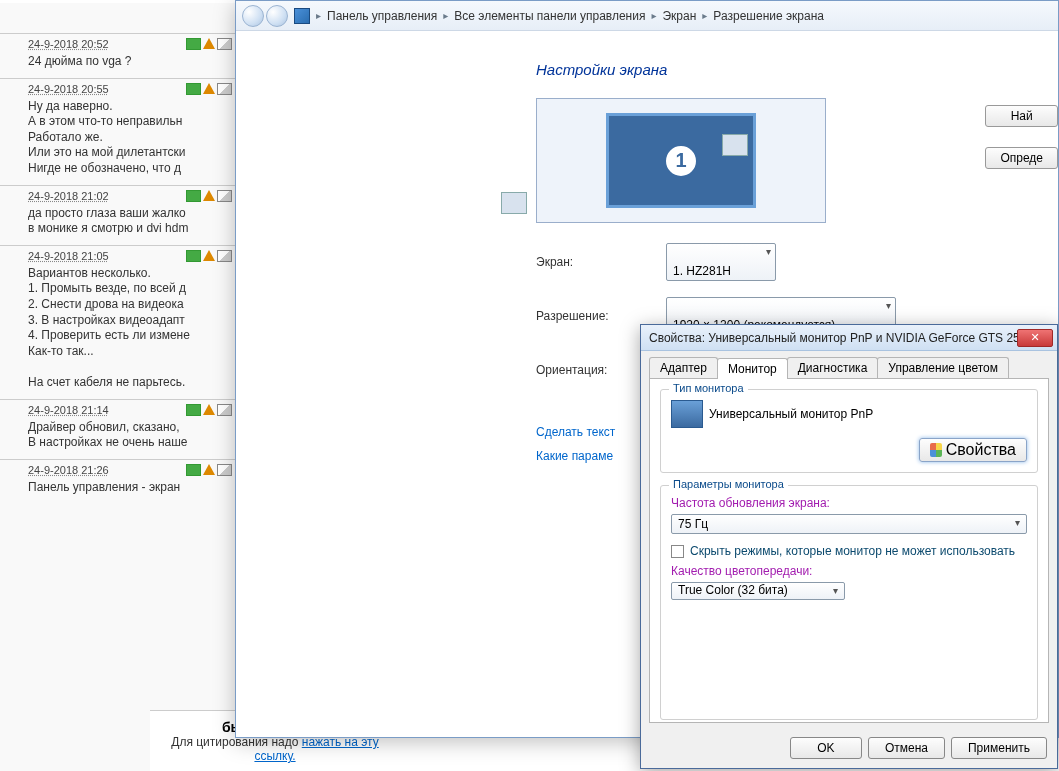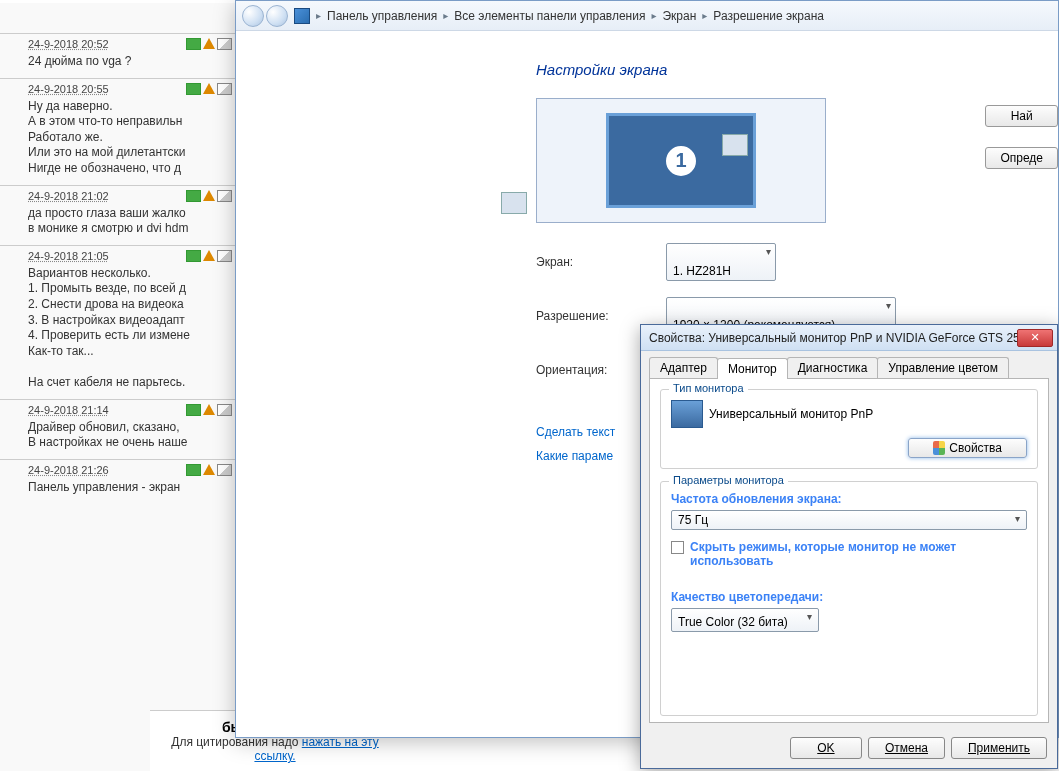--- a/index.html
+++ b/index.html
@@ -276,72 +276,71 @@
   width:32px;height:28px;
   background:linear-gradient(#6aa0d8,#3b6aa0);
   border:1px solid #2a5a90;
 }
 .props-btn {
   margin-left:auto;
   display:flex;align-items:center;gap:4px;
   background:linear-gradient(#fdfdfd,#e8e8e8);
   border:1px solid #8aa4c8;
   border-radius:3px;
-  padding:2px 24px;
-  font-size:12px;
+  padding:2px 10px;
+  font-size:16px;
   box-shadow:0 0 4px #8cb8e8;
 }
 .shield-icon {
   width:12px;height:14px;
   background:conic-gradient(#f7d548 0 25%,#5ab556 0 50%,#4a90d9 0 75%,#e86a4a 0);
   border-radius:2px;
 }
-.field-label { font-size:12px; color:#3b82f6; margin-bottom:4px;font-weight:bold; }
+.field-label { font-size:12px; color:#a21caf; margin-bottom:4px; }
 .wide-drop {
   width:100%;
   border:1px solid #8a9aaa;
   background:linear-gradient(#fff,#eef2f7);
   padding:2px 20px 2px 6px;
   font-size:12px;
   position:relative;
   border-radius:2px;
   margin-bottom:10px;
 }
 .wide-drop::after {
   content:"▾";
   position:absolute; right:6px;top:2px;
   color:#555;font-size:10px;
 }
-.checkbox-row { display:flex; gap:6px; align-items:flex-start; font-size:12px; color:#3b82f6; margin-bottom:22px;font-weight:bold;}
+.checkbox-row { display:flex; gap:6px; align-items:flex-start; font-size:12px; color:#0c4a6e; margin-bottom:6px;}
 .checkbox-box { width:13px;height:13px;border:1px solid #888;background:#fff;flex-shrink:0;margin-top:1px;}
 .hint-text { font-size:11px; color:#888; line-height:1.3; margin-bottom:10px;}
 .narrow-drop {
-  width:148px;
+  width:174px;
   border:1px solid #8a9aaa;
   background:linear-gradient(#fff,#eef2f7);
-  padding:6px 20px 2px 6px;
+  padding:0 20px 2px 6px;
   font-size:12px;
   position:relative;
   border-radius:2px;
 }
 .narrow-drop::after{content:"▾";position:absolute;right:6px;top:2px;color:#555;font-size:10px;}
 .dialog-buttons {
   display:flex;
   justify-content:flex-end;
   gap:6px;
   padding:6px 10px;
 }
 .dlg-btn {
   background:linear-gradient(#fdfdfd,#e8e8e8);
   border:1px solid #888;
   border-radius:3px;
   padding:3px 16px;
   font-size:12px;
   min-width:72px;
-  text-decoration:underline;
 }
 </style>
 </head>
 <body>
 
 <div class="forum-bg">
   <div id="posts-container">
       <div class="post">
     <div class="post-head">
       <span class="post-date">24-9-2018 20:52</span>

